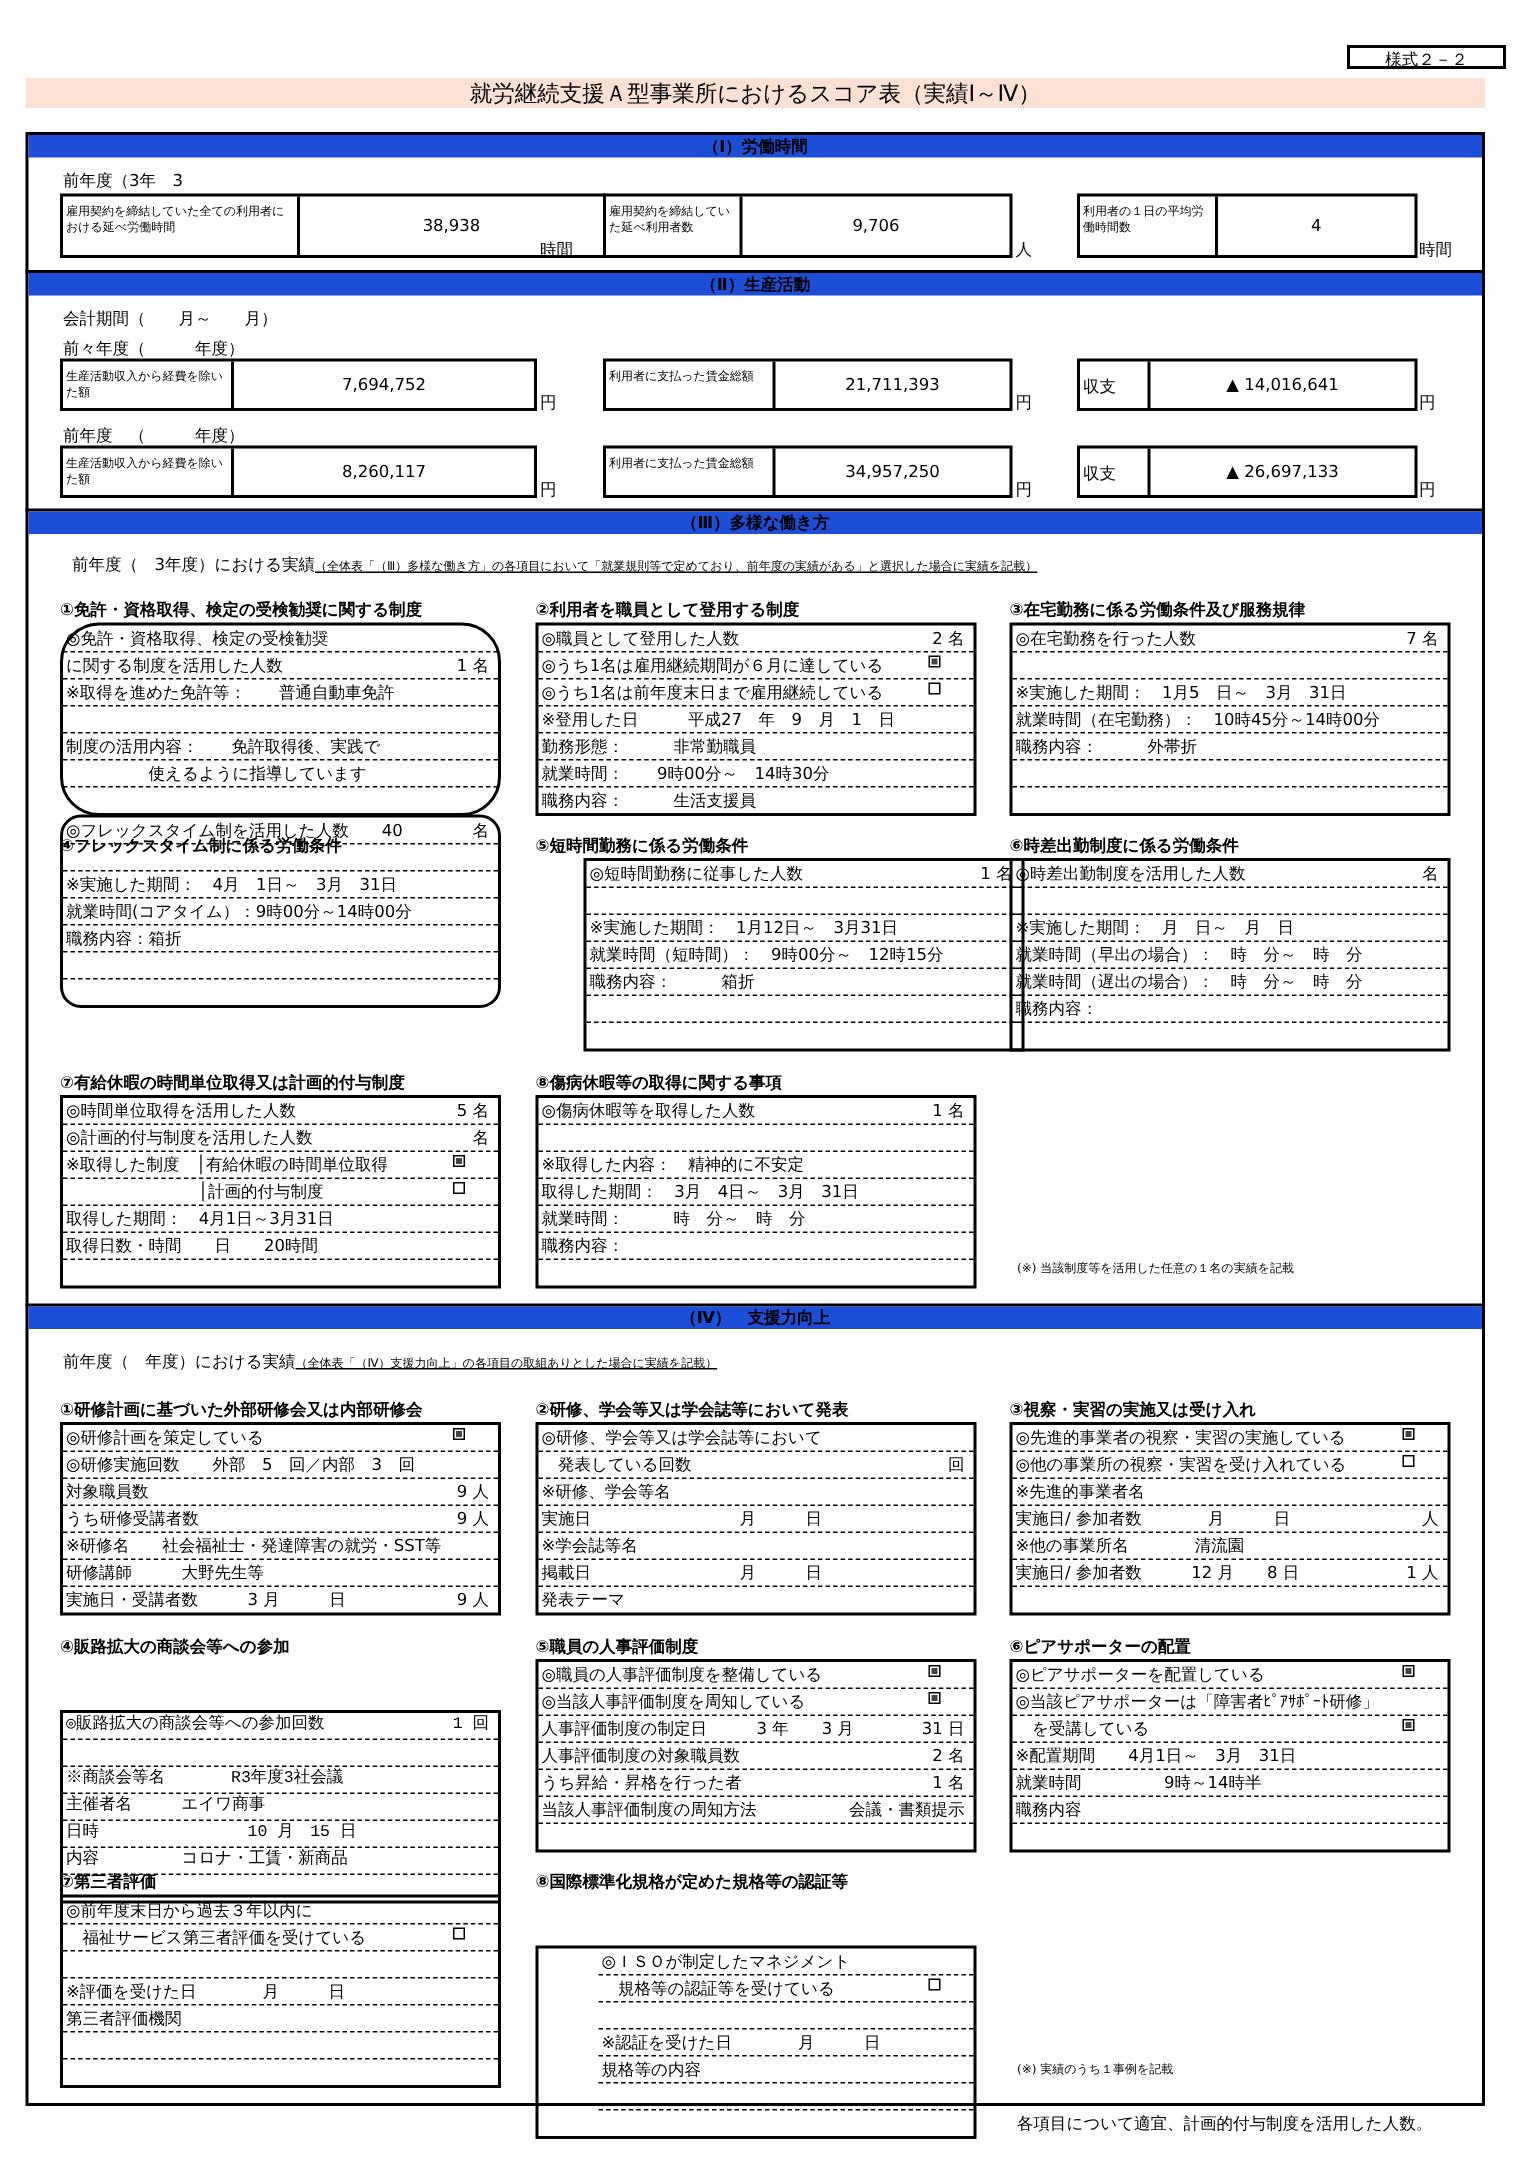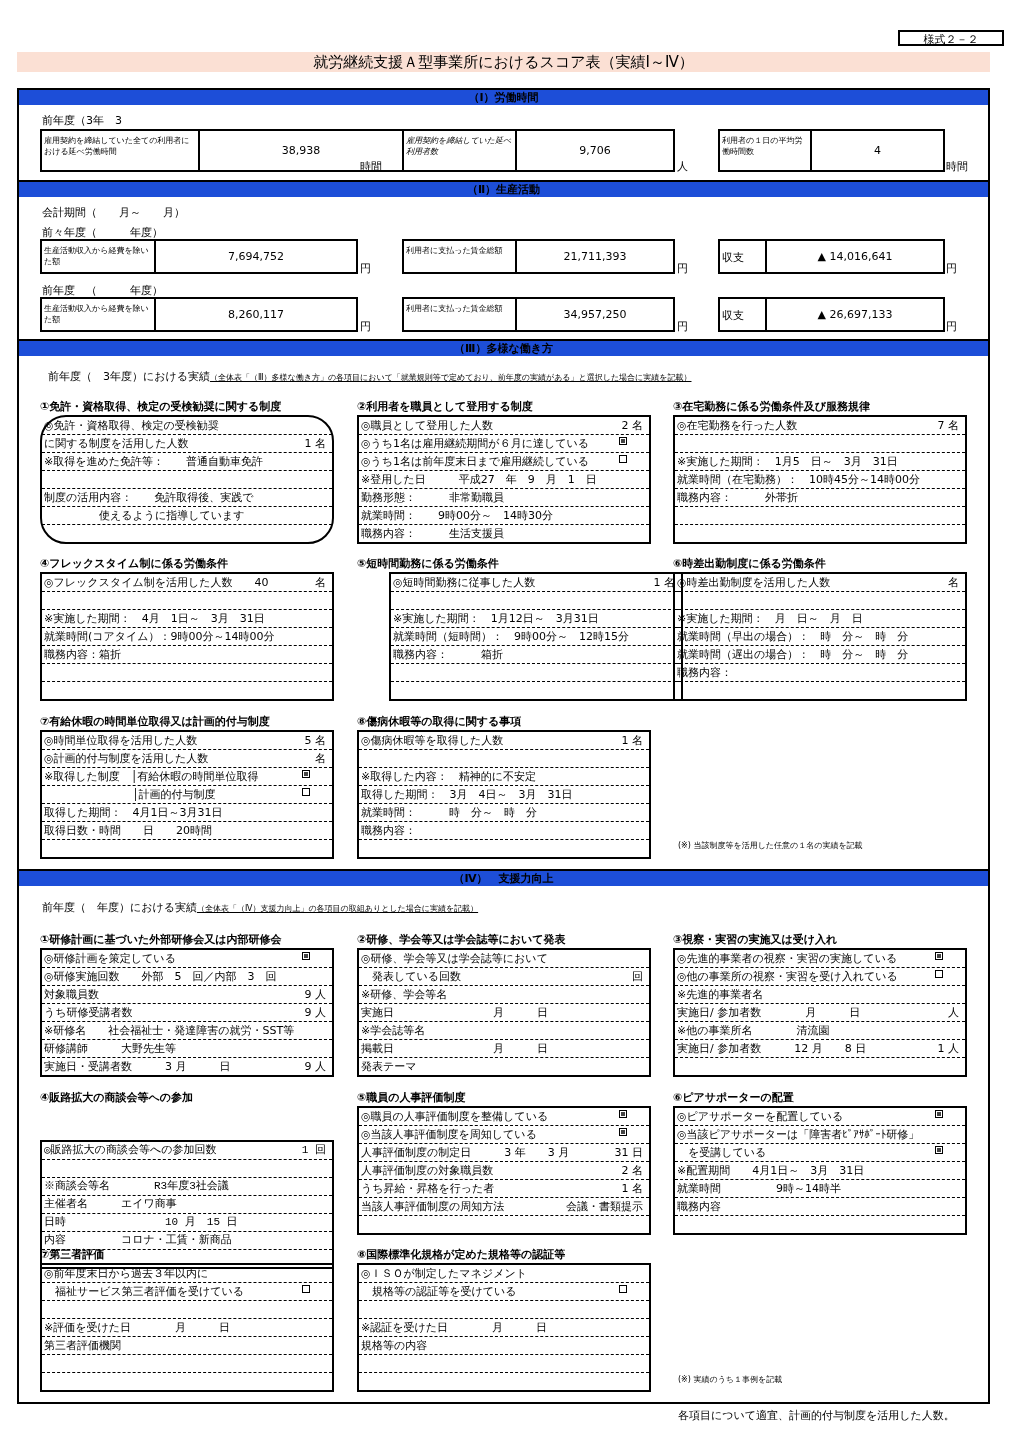--- a/index.html
+++ b/index.html
@@ -37,21 +37,21 @@
 <div class="abs sec-head" style="top:90px;">（Ⅰ）労働時間</div>
 <div class="abs txt" style="left:42px;top:113px;">前年度（3年　3</div>
 
 <div class="abs vbox" style="left:40px;top:129px;width:364px;height:43px;">
   <div class="lbl" style="width:158px;">雇用契約を締結していた全ての利用者における延べ労働時間</div>
   <div class="val">38,938</div>
 </div>
 <div class="abs unit" style="left:360px;top:159px;">時間</div>
 
 <div class="abs vbox" style="left:402px;top:129px;width:273px;height:43px;">
-  <div class="lbl" style="width:113px;font-style:italic;">雇用契約を締結していた延べ利用者数</div>
+  <div class="lbl" style="width:91px;">雇用契約を締結していた延べ利用者数</div>
   <div class="val">9,706</div>
 </div>
 <div class="abs unit" style="left:677px;top:159px;">人</div>
 
 <div class="abs vbox" style="left:718px;top:129px;width:227px;height:43px;">
   <div class="lbl" style="width:92px;">利用者の１日の平均労働時間数</div>
   <div class="val">4</div>
 </div>
 <div class="abs unit" style="left:946px;top:159px;">時間</div>
 
@@ -124,21 +124,21 @@
     <div class="abs box" style="left: 673px; top: 415px;">
       <div class="row"><span>◎在宅勤務を行った人数</span><span class="r">7 名</span></div>
       <div class="row"><span></span></div>
       <div class="row"><span>※実施した期間：　1月5　日～　3月　31日</span></div>
       <div class="row"><span> 就業時間（在宅勤務）：　10時45分～14時00分</span></div>
       <div class="row"><span> 職務内容：　　　外帯折</span></div>
       <div class="row"><span></span></div>
       <div class="row"><span></span></div>
     </div>
     <div class="abs box-title" style="left: 40px; top: 556px;">④フレックスタイム制に係る労働条件</div>
-    <div class="abs box" style="left: 40px; top: 572px;">
+    <div class="abs box" style="left: 40px; top: 543px; border-radius: 14px;">
       <div class="row"><span>◎フレックスタイム制を活用した人数　　40</span><span class="r">名</span></div>
       <div class="row"><span></span></div>
       <div class="row"><span>※実施した期間：　4月　1日～　3月　31日</span></div>
       <div class="row"><span> 就業時間(コアタイム）：9時00分～14時00分</span></div>
       <div class="row"><span> 職務内容：箱折</span></div>
       <div class="row"><span></span></div>
       <div class="row"><span></span></div>
     </div>
     <div class="abs box-title" style="left: 357px; top: 556px;">⑤短時間勤務に係る労働条件</div>
     <div class="abs box" style="left: 357px; top: 572px; margin-left: 32px;">
@@ -254,21 +254,21 @@
     <div class="abs box" style="left: 40px; top: 1263px;">
       <div class="row"><span>◎前年度末日から過去３年以内に</span></div>
       <div class="row"><span>　福祉サービス第三者評価を受けている</span><span class="chk"></span></div>
       <div class="row"><span></span></div>
       <div class="row"><span>※評価を受けた日　　　　月　　　日</span></div>
       <div class="row"><span> 第三者評価機関</span></div>
       <div class="row"><span></span></div>
       <div class="row"><span></span></div>
     </div>
     <div class="abs box-title" style="left: 357px; top: 1247px;">⑧国際標準化規格が定めた規格等の認証等</div>
-    <div class="abs box" style="left: 357px; top: 1263px;">
+    <div class="abs box" style="left: 357px; top: 1297px; padding-left: 40px;">
       <div class="row"><span>◎ＩＳＯが制定したマネジメント</span></div>
       <div class="row"><span>　規格等の認証等を受けている</span><span class="chk"></span></div>
       <div class="row"><span></span></div>
       <div class="row"><span>※認証を受けた日　　　　月　　　日</span></div>
       <div class="row"><span> 規格等の内容</span></div>
       <div class="row"><span></span></div>
       <div class="row"><span></span></div>
     </div>
   </div>
 <div class="abs note" style="left:678px;top:1374px;">(※) 実績のうち１事例を記載</div>

